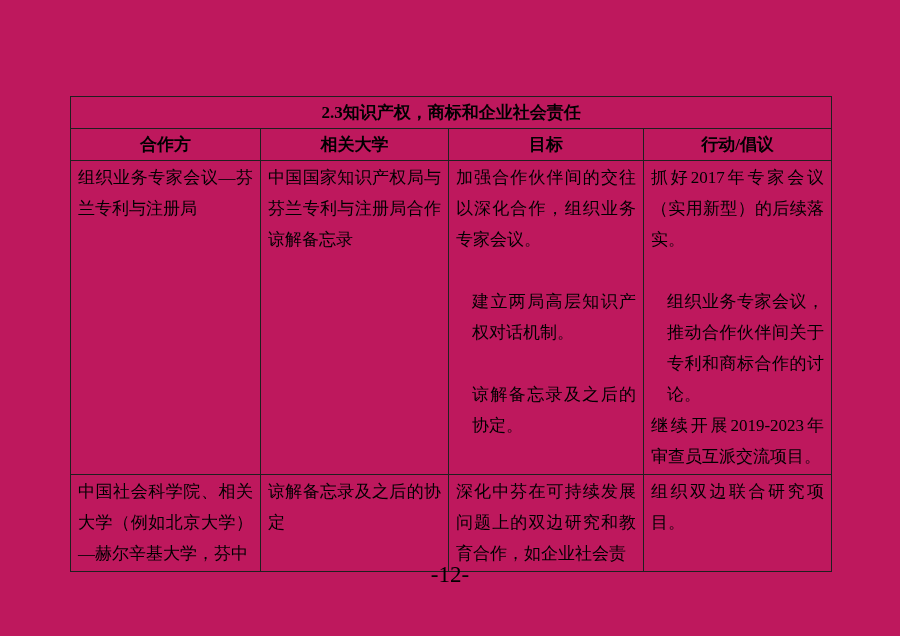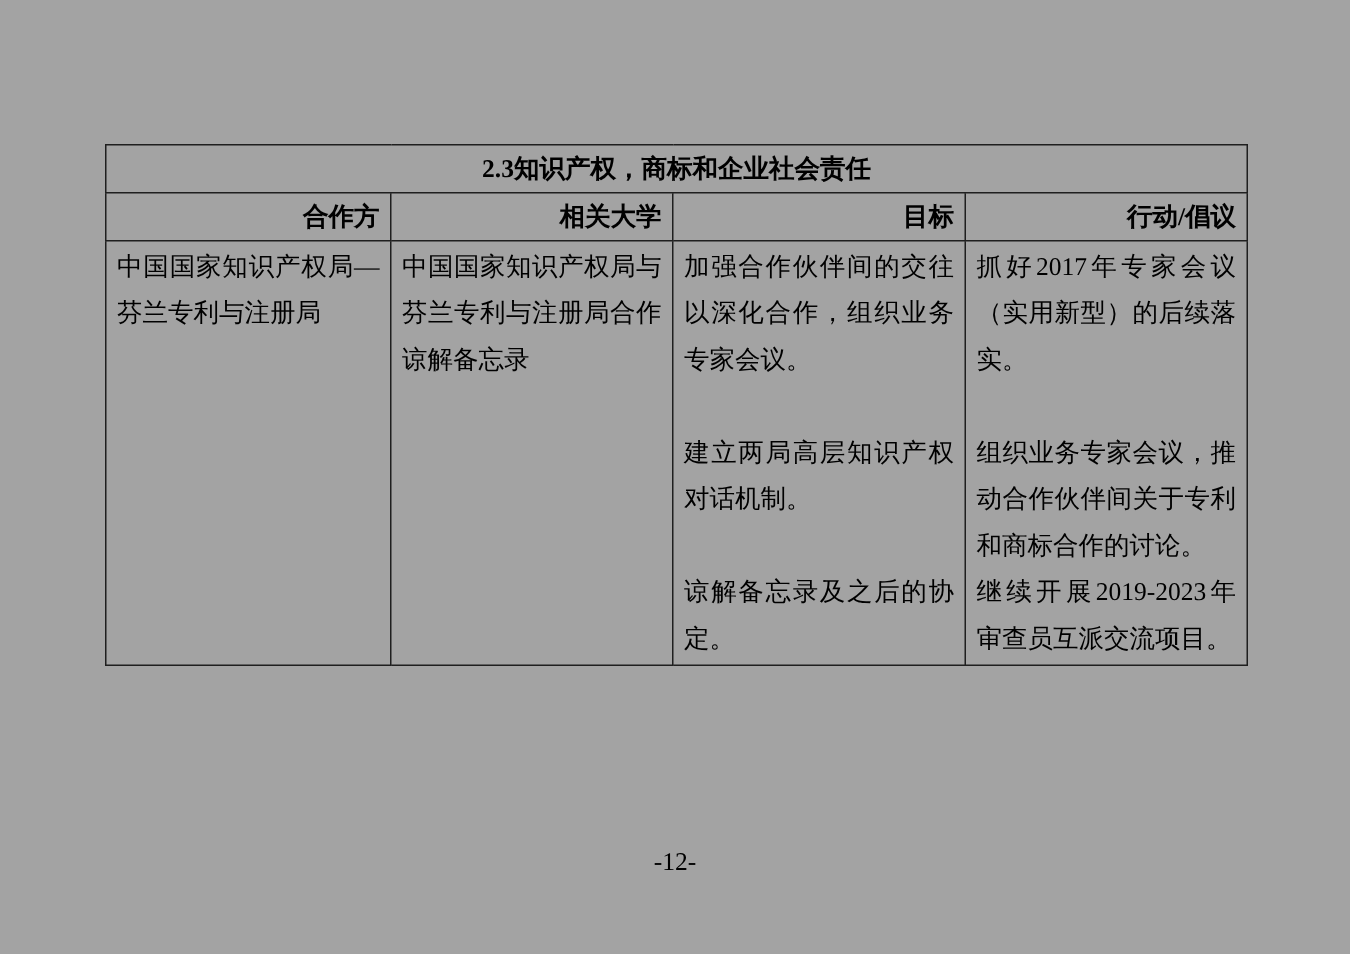--- a/index.html
+++ b/index.html
@@ -4,21 +4,21 @@
 <style>
   html, body {
     margin: 0;
     padding: 0;
     background: #ffffff;
   }
   .page {
     position: relative;
     width: 900px;
     height: 636px;
-    background: #a3a3a3;
+    background: #be185d;
     color: #000000;
     font-family: "Liberation Serif", "DejaVu Serif", serif;
     overflow: hidden;
   }
   table.doc-table {
     position: absolute;
     left: 70px;
     top: 96px;
     width: 761px;
     border-collapse: collapse;
@@ -34,43 +34,43 @@
     overflow: hidden;
   }
   tr.title-row td {
     height: 30px;
     text-align: center;
     font-weight: bold;
     padding: 0 4px;
   }
   tr.header-row th {
     height: 30px;
-    text-align: right;
+    text-align: center;
     font-weight: bold;
     margin-left: 29px;
   }
   tr.body-row td {
     padding-top: 1px;
     padding-bottom: 2px;
   }
   tr.body-row-1 { height: 277px; }
   tr.body-row-2 { height: 92px; }
   .doc-table p {
     margin: 0;
     text-align: justify;
     text-justify: inter-ideograph;
   }
-  .doc-table p.gap { margin-top: 31px; }
+  .doc-table p.gap { margin-top: 31px; margin-left: 16px; }
   .page-footer {
     position: absolute;
     left: 0;
     top: 563px;
     width: 900px;
     text-align: center;
-    font-size: 17px;
+    font-size: 23px;
     line-height: 24px;
   }
 </style>
 </head>
 <body>
 
 <div class="page">
 
   <table class="doc-table">
     <colgroup>
@@ -87,35 +87,49 @@
 
     <tr class="header-row">
       <th>合作方</th>
       <th>相关大学</th>
       <th>目标</th>
       <th>行动/倡议</th>
     </tr>
 
     <tr class="body-row body-row-1">
       <td>
-        <p>中国国家知识产权局—芬兰专利与注册局</p>
+        <p>组织业务专家会议—芬兰专利与注册局</p>
       </td>
       <td>
         <p>中国国家知识产权局与芬兰专利与注册局合作谅解备忘录</p>
       </td>
       <td>
         <p>加强合作伙伴间的交往以深化合作，组织业务专家会议。</p>
         <p class="gap">建立两局高层知识产权对话机制。</p>
         <p class="gap">谅解备忘录及之后的协定。</p>
       </td>
       <td>
         <p>抓好2017年专家会议（实用新型）的后续落实。</p>
         <p class="gap">组织业务专家会议，推动合作伙伴间关于专利和商标合作的讨论。</p>
         <p>继续开展2019-2023年审查员互派交流项目。</p>
       </td>
     </tr>
 
+    <tr class="body-row body-row-2">
+      <td>
+        <p>中国社会科学院、相关大学（例如北京大学）—赫尔辛基大学，芬中</p>
+      </td>
+      <td>
+        <p>谅解备忘录及之后的协定</p>
+      </td>
+      <td>
+        <p>深化中芬在可持续发展问题上的双边研究和教育合作，如企业社会责</p>
+      </td>
+      <td>
+        <p>组织双边联合研究项目。</p>
+      </td>
+    </tr>
   </tbody>
     </table>
 
   <div class="page-footer">-12-</div>
 
 </div>
 
 </body></html>

